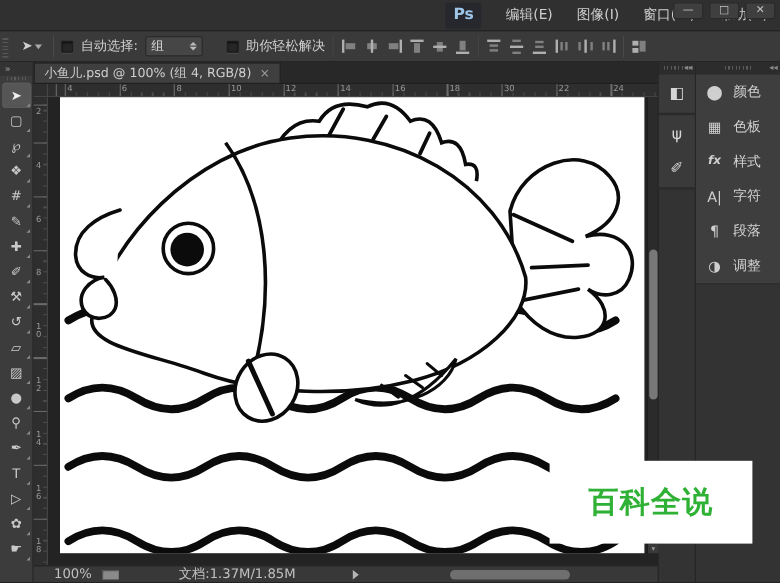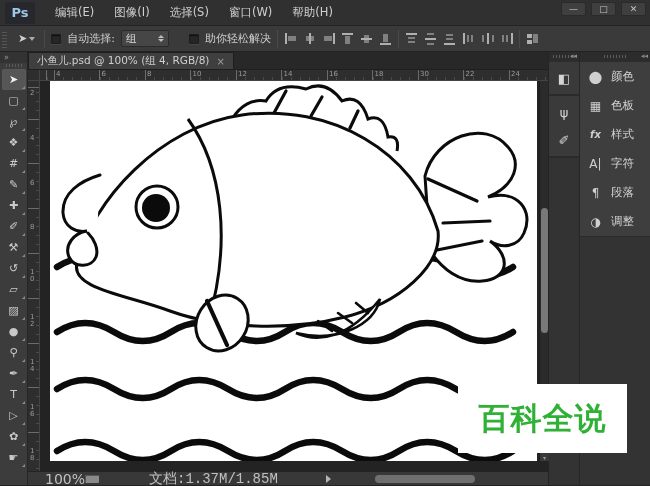--- a/index.html
+++ b/index.html
@@ -1,20 +1,20 @@
 <!DOCTYPE html>
 <html><head>
 <meta charset="utf-8">
 <style>
   * { margin:0; padding:0; box-sizing:border-box; }
   html,body { width:650px; height:486px; overflow:hidden; }
   body { font-family:"DejaVu Sans","Liberation Sans",sans-serif; background:#2d2d2d; color:#c7c7c7; position:relative; }
 
   
-  .menubar { height:26px; background:#303030; border-bottom:1px solid #242424; display:flex; align-items:center; position:relative; }
+  .menubar { height:26px; background:#303030; border-bottom:1px solid #242424; display:flex; align-items:center; position:relative;justify-content:flex-end; }
   .ps-logo { width:30px; height:22px; margin-left:5px; background:#26282d; color:#9dc6e8; font-weight:bold; font-size:13px; display:flex; align-items:center; justify-content:center; border-radius:2px; }
   .menus { display:flex; margin-left:10px; }
   .menu-item { font-size:11.5px; color:#cfcfcf; padding:3px 9px; border:1px solid transparent; border-radius:2px; white-space:nowrap; }
   .menu-item.hl { background:#525252; border-color:#6e6e6e; color:#eee; }
   .win-controls { position:absolute; right:4px; top:2px; display:flex; gap:5px; }
   .win-btn { width:25px; height:14px; background:#3f3f3f; border:1px solid #2a2a2a; border-radius:2px; color:#c3c3c3; font-size:9px; line-height:12px; text-align:center; }
 
   
   .optbar { height:26px; background:#3a3a3a; border-bottom:1px solid #222; display:flex; align-items:center; gap:6px; padding-left:2px; }
   .grip { width:5px; height:18px; margin-right:2px;
@@ -78,56 +78,55 @@
       repeating-linear-gradient(0deg,#4b4b4b 0 1px,transparent 1px 8.96px);
     background-size:12px auto, 4px auto; background-position:0 7px, 8px 7px; background-repeat:repeat-y; }
   .vruler span { position:absolute; left:2px; width:8px; font-size:7px; line-height:7px; color:#9a9a9a; word-break:break-all; }
   .viewport { flex:1; background:#232323; position:relative; min-width:0; }
   .canvas { position:absolute; left:10px; top:0; width:487px; height:380px; background:#fff; }
   .vscroll { position:absolute; right:0; top:0; width:9px; height:380px; background:#2b2b2b; border-left:1px solid #1e1e1e; }
   .vthumb { position:absolute; left:1px; width:7px; top:127px; height:125px; background:#787878; border-radius:4px; }
   .vscroll .arrowbox { position:absolute; left:0; bottom:0; width:9px; height:9px; background:#3a3a3a; border-top:1px solid #1e1e1e; color:#999; font-size:6px; line-height:9px; text-align:center; }
 
   
-  .statusrow { height:14px; background:#383838; border-top:1px solid #242424; display:flex; align-items:center; font-size:14px; color:#c0c0c0; position:relative; }
+  .statusrow { height:14px; background:#383838; border-top:1px solid #242424; display:flex; align-items:center; font-size:11px; color:#c0c0c0; position:relative; }
   .statusrow .zoom { margin-left:17px; width:34px; }
   .doc-icon { width:14px; height:8px; background:#8a8a8a; border-radius:1px; margin:0 8px 0 6px; box-shadow:inset 1px 1px 0 #555; }
-  .statusrow .docinfo { margin-left:42px;font-family:Liberation Mono, monospace; }
+  .statusrow .docinfo { margin-left:42px; }
   .status-arrow { width:0; height:0; border-top:4px solid transparent; border-bottom:4px solid transparent; border-left:5px solid #b5b5b5; margin-left:48px; }
   .hthumb { position:absolute; left:347px; top:3px; width:100px; height:8px; background:#6f6f6f; border-radius:4px; }
   .bottomstrip { height:8px; background:#303030; border-top:1px solid #222; }
 
   
   .dock { width:102px; background:#333; border-left:1px solid #242424; display:flex; }
   .dock-narrow { width:31px; border-right:1px solid #262626; display:flex; flex-direction:column; align-items:center; }
   .dock-wide { flex:1; display:flex; flex-direction:column; }
   .dock-head { width:100%; height:10px; background:#2c2c2c; position:relative; }
   .dock-head .dots { position:absolute; left:50%; top:3px; transform:translateX(-50%); width:22px; height:3px; background:repeating-linear-gradient(90deg,#5c5c5c 0 1px,transparent 1px 3px); }
   .dock-head .collapse { position:absolute; right:2px; top:0; font-size:7px; color:#8a8a8a; }
   .dock-group { width:100%; background:#3a3a3a; border-bottom:2px solid #2a2a2a; display:flex; flex-direction:column; align-items:center; padding-bottom:4px; }
   .dock-icon { width:24px; height:24px; margin-top:4px; display:flex; align-items:center; justify-content:center; color:#d5d5d5; font-size:13px; border-radius:3px; }
   .panelbtns { background:#3e3e3e; border-bottom:1px solid #2a2a2a; }
   .panelbtn { height:29px; display:flex; align-items:center; gap:8px; padding-left:8px; color:#d2d2d2; font-size:11.5px; }
   .panelbtn .picon { width:15px; text-align:center; font-size:12px; color:#cfcfcf; font-style:normal; }
   .picon.fx { font-size:10px; font-style:italic; font-weight:bold; }
 
   
   .watermark { position:absolute; left:458px; top:384px; width:169px; height:69px; background:#fff; z-index:30; display:flex; flex-direction:column; align-items:center; justify-content:center; }
-  .wm-title { font-size:31px; font-weight:bold; letter-spacing:1px; }
+  .wm-title { font-size:25px; font-weight:bold; letter-spacing:1px; }
   .wm-sub { font-size:13px; color:#a0a0a0; letter-spacing:3px; margin-top:3px; }
 </style>
 </head>
 <body>
 
 <div class="menubar">
   <div class="ps-logo">Ps</div>
   <div class="menus" id="menu-items">
       <div class="menu-item">编辑(E)</div>
       <div class="menu-item">图像(I)</div>
-      <div class="menu-item">选择(S)</div>
       <div class="menu-item">窗口(W)</div>
       <div class="menu-item">帮助(H)</div>
     </div>
   <div class="win-controls">
     <div class="win-btn">—</div>
     <div class="win-btn">□</div>
     <div class="win-btn">✕</div>
   </div>
 </div>
 

